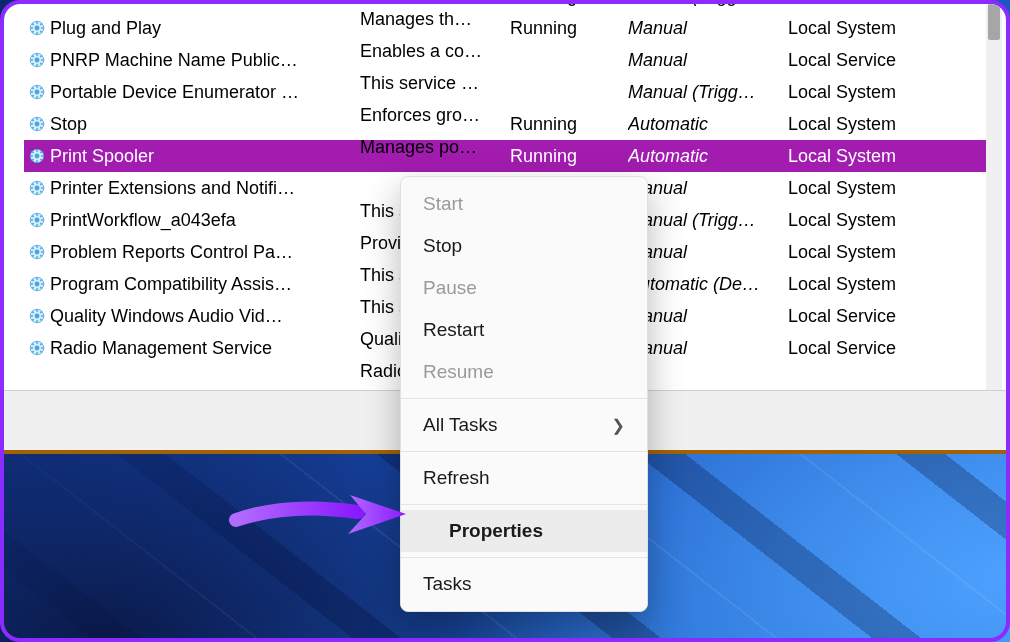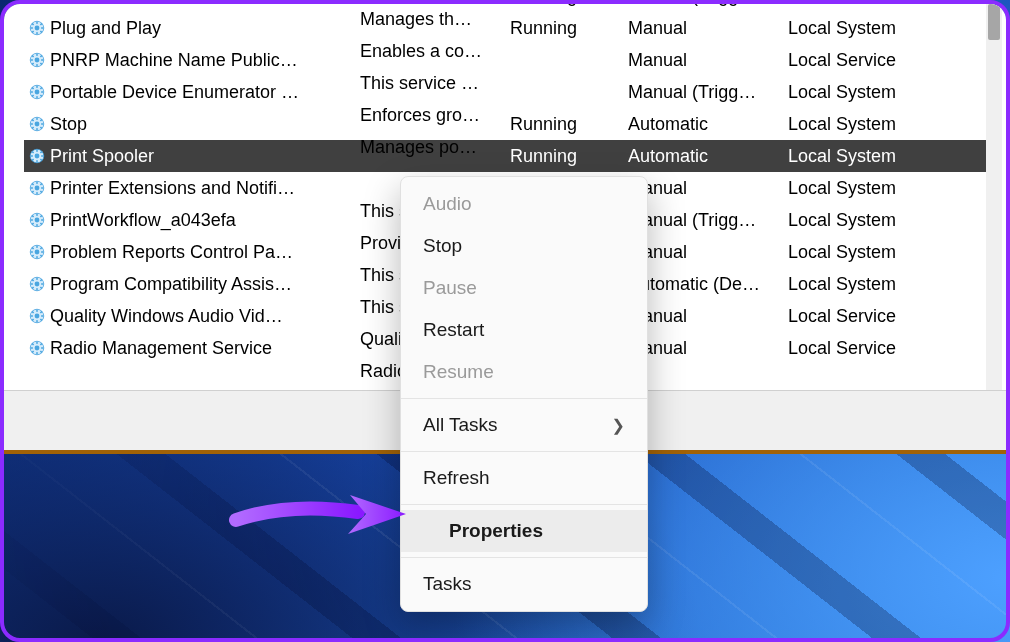--- a/index.html
+++ b/index.html
@@ -65,28 +65,28 @@
   }
   
   .row {
     display: flex;
     align-items: center;
     height: 32px;
     font-size: 18px;
     color: #000;
     white-space: nowrap;
   }
-  .row.selected { background: #404040; color: #fff; }
+  .row.selected { background: #a21caf; color: #fff; }
   
   .icon-slot { width: 26px; display: flex; align-items: center; justify-content: center; }
   
   .col-name { width: 310px; overflow: hidden; text-overflow: ellipsis; }
   .col-desc { width: 150px; overflow: hidden; text-overflow: ellipsis; margin-top: 47px; }
   .col-status { width: 118px; overflow: hidden; text-overflow: ellipsis; }
-  .col-startup { width: 160px; overflow: hidden; text-overflow: ellipsis; }
+  .col-startup { width: 160px; overflow: hidden; text-overflow: ellipsis; font-style: italic; }
   .col-logon { width: 150px; overflow: hidden; text-overflow: ellipsis; }
   
   .status-strip {
     position: absolute;
     left: 0;
     right: 0;
     bottom: 0;
     height: 60px;
     background: #f0f0f0;
     border-top: 1px solid #d0d0d0;
@@ -461,21 +461,21 @@
         </div>
       </div>
     <div class="scrollbar">
       <div class="scroll-thumb"></div>
     </div>
     <div class="status-strip"></div>
   </div>
 
   <div class="context-menu">
     <div class="menu-item disabled">
-      <span>Audio</span>
+      <span>Start</span>
     </div>
     <div class="menu-item">
       <span>Stop</span>
     </div>
     <div class="menu-item disabled">
       <span>Pause</span>
     </div>
     <div class="menu-item">
       <span>Restart</span>
     </div>

